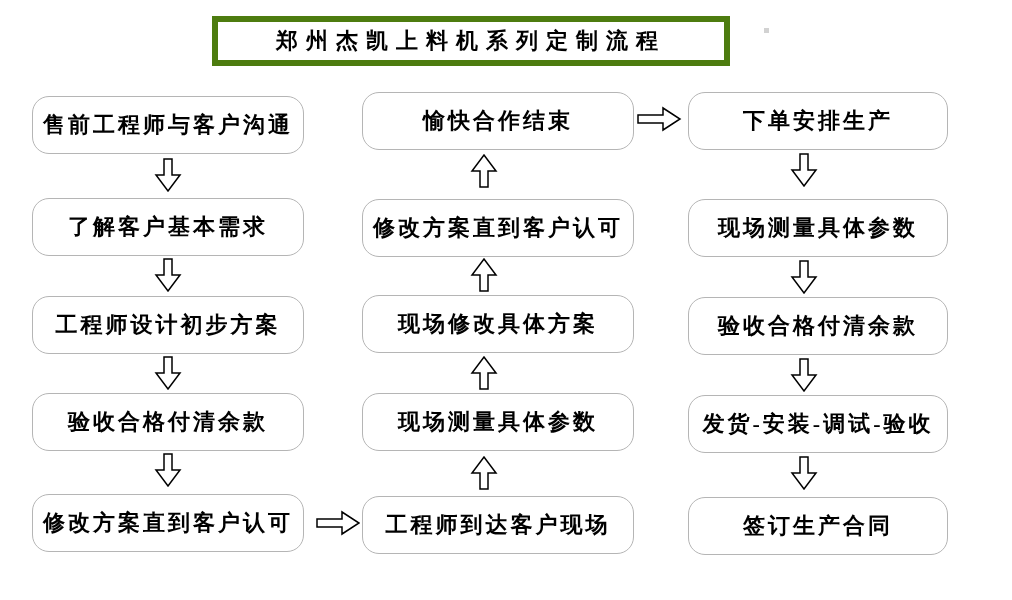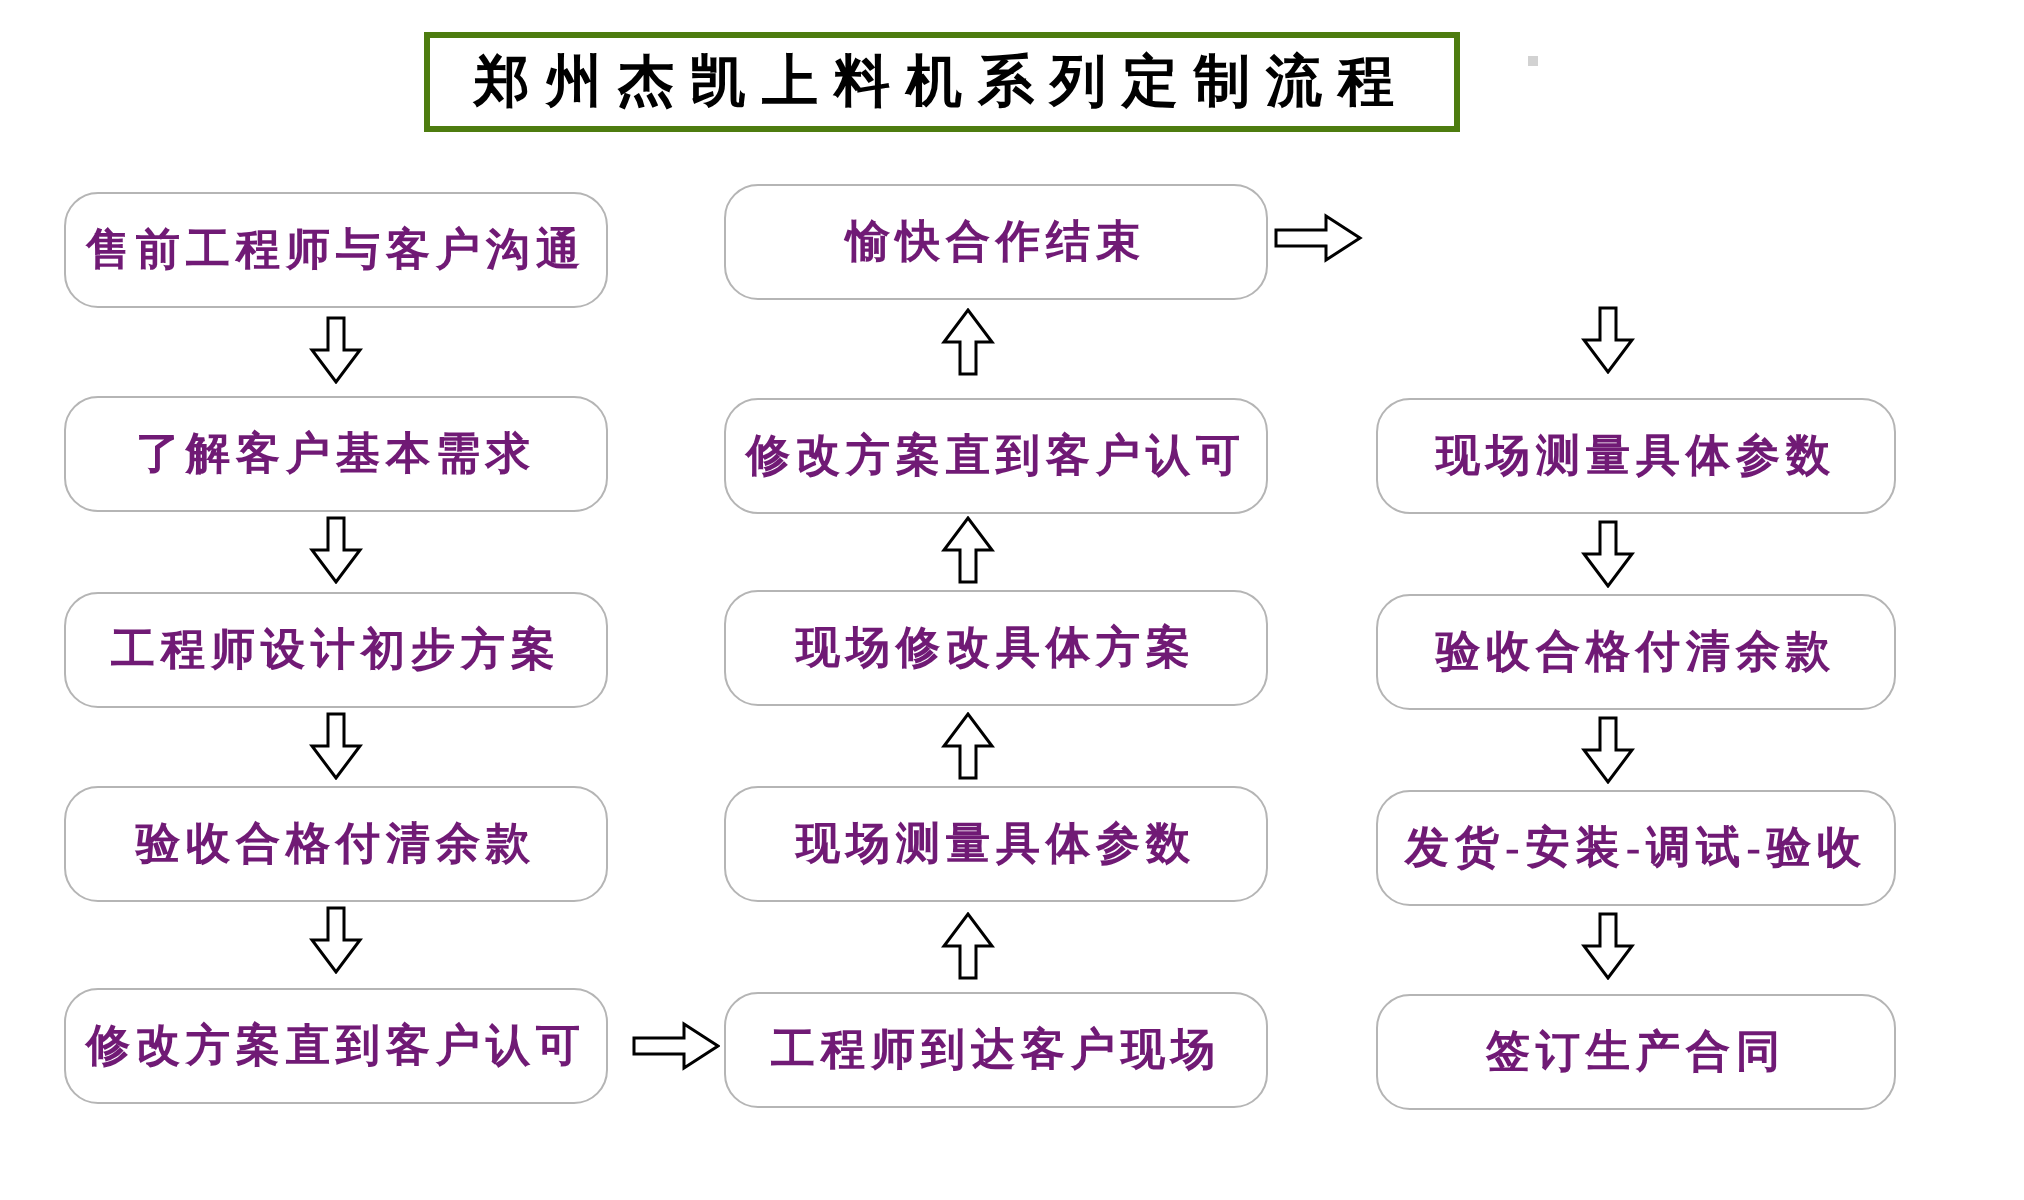--- a/index.html
+++ b/index.html
@@ -14,44 +14,44 @@
     height: 600px;
     background: #ffffff;
     overflow: hidden;
   }
   .title-box {
     position: absolute;
     left: 212px;
     top: 16px;
     width: 518px;
     height: 50px;
-    border: 3px solid #4d7c0f;
+    border: 6px solid #4d7c0f;
     background: #ffffff;
     display: flex;
     align-items: center;
     justify-content: center;
-    font-size: 28px;
+    font-size: 22px;
     font-weight: bold;
     letter-spacing: 8px;
     color: #000000;
     box-sizing: border-box;
   }
   .flow-box {
     position: absolute;
     height: 58px;
     border: 1px solid #b5b5b5;
     border-radius: 17px;
     background: #ffffff;
     display: flex;
     align-items: center;
     justify-content: center;
     font-size: 22px;
     font-weight: bold;
     letter-spacing: 3px;
-    color: #701a75;
+    color: #000000;
     box-sizing: border-box;
     white-space: nowrap;
   }
   .col-left   { left: 32px;  width: 272px; }
   .col-middle { left: 362px; width: 272px; }
   .col-right  { left: 688px; width: 260px; }
   .arrow {
     position: absolute;
     display: block;
   }
@@ -111,20 +111,21 @@
       <path d="M10 33 L18 33 L18 17 L26 17 L14 1 L2 17 L10 17 Z" fill="#ffffff" stroke="#000000" stroke-width="1.5"></path>
     </svg>
   <svg class="arrow" style="left:470px;top:456px" width="28" height="34" viewBox="0 0 28 34">
       <path d="M10 33 L18 33 L18 17 L26 17 L14 1 L2 17 L10 17 Z" fill="#ffffff" stroke="#000000" stroke-width="1.5"></path>
     </svg>
 
   <svg class="arrow" style="left:636px;top:106px" width="46" height="26" viewBox="0 0 44 26">
       <path d="M1 9 L26 9 L26 2 L43 13 L26 24 L26 17 L1 17 Z" fill="#ffffff" stroke="#000000" stroke-width="1.5"></path>
     </svg>
 
+  <div class="flow-box col-right" style="top:92px">下单安排生产</div>
   <div class="flow-box col-right" style="top:199px">现场测量具体参数</div>
   <div class="flow-box col-right" style="top:297px">验收合格付清余款</div>
   <div class="flow-box col-right" style="top:395px">发货-安装-调试-验收</div>
   <div class="flow-box col-right" style="top:497px">签订生产合同</div>
 
   <svg class="arrow" style="left:790px;top:153px" width="28" height="34" viewBox="0 0 28 34">
       <path d="M10 1 L18 1 L18 17 L26 17 L14 33 L2 17 L10 17 Z" fill="#ffffff" stroke="#000000" stroke-width="1.5"></path>
     </svg>
   <svg class="arrow" style="left:790px;top:260px" width="28" height="34" viewBox="0 0 28 34">
       <path d="M10 1 L18 1 L18 17 L26 17 L14 33 L2 17 L10 17 Z" fill="#ffffff" stroke="#000000" stroke-width="1.5"></path>

